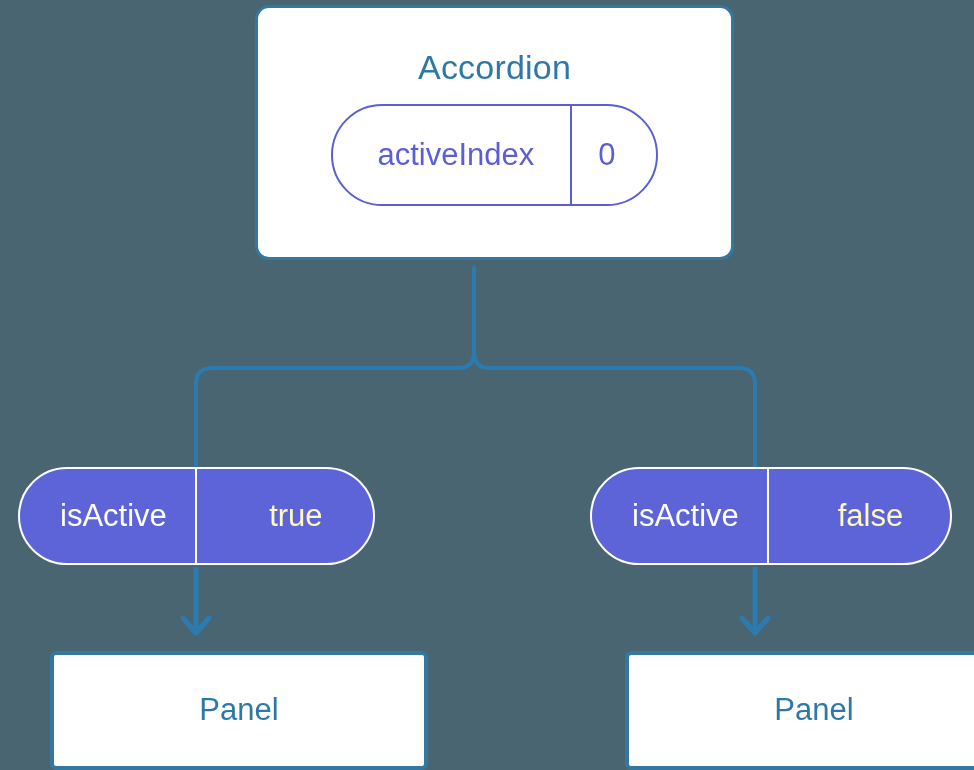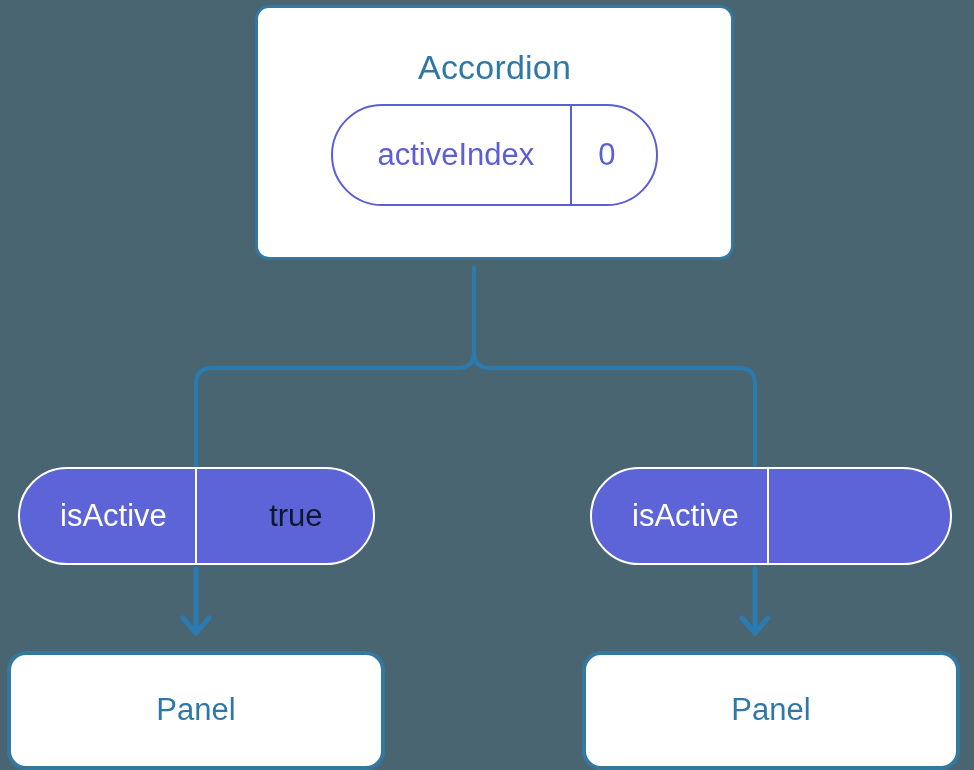--- a/index.html
+++ b/index.html
@@ -101,37 +101,38 @@
     color: #ffffff;
     font-size: 31px;
     border-right: 2px solid #ffffff;
     flex: 0 0 auto;
     padding: 0 28px 0 40px;
   }
   .pill-filled .pill-val {
     display: flex;
     align-items: center;
     justify-content: center;
-    color: #0f172a;
+    color: #fef9c3;
     font-size: 31px;
     flex: 1 1 auto;
     padding: 0 36px 0 26px;
   }
   #pill-left  { left: 18px;  top: 467px; width: 357px; }
   #pill-right { left: 590px; top: 467px; width: 362px; }
 
   
   .panel-card {
     position: absolute;
     background: #ffffff;
     border: 4px solid #35789f;
-    border-radius: 19px;
+    border-radius: 6px;
     display: flex;
     align-items: center;
     justify-content: center;
+    margin-left: 43px;
   }
   .panel-card .panel-label {
     color: #2e78a8;
     font-size: 31px;
     font-weight: 400;
     position: relative;
     top: -1px;
   }
   #panel-left  { left: 7px;   top: 651px; width: 378px; height: 119px; }
   #panel-right { left: 582px; top: 651px; width: 378px; height: 119px; }
@@ -166,20 +167,21 @@
     </div>
   </div>
 
   <div class="pill-filled" id="pill-left">
     <span class="pill-key">isActive</span>
     <span class="pill-val">true</span>
   </div>
 
   <div class="pill-filled" id="pill-right">
     <span class="pill-key">isActive</span>
+    <span class="pill-val">false</span>
   </div>
 
   <div class="panel-card" id="panel-left">
     <span class="panel-label">Panel</span>
   </div>
 
   <div class="panel-card" id="panel-right">
     <span class="panel-label">Panel</span>
   </div>
 

